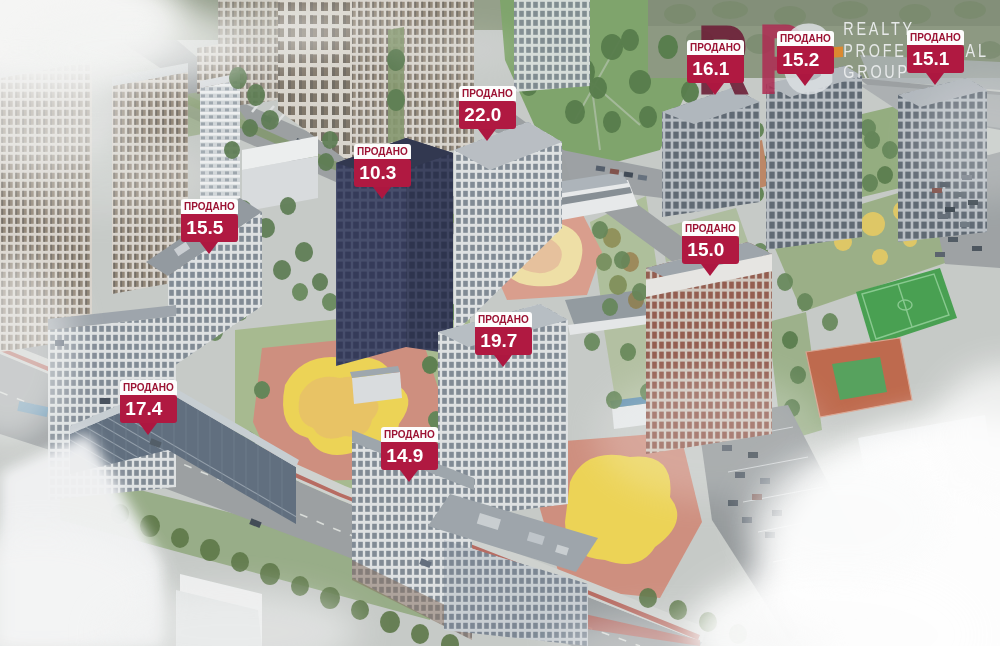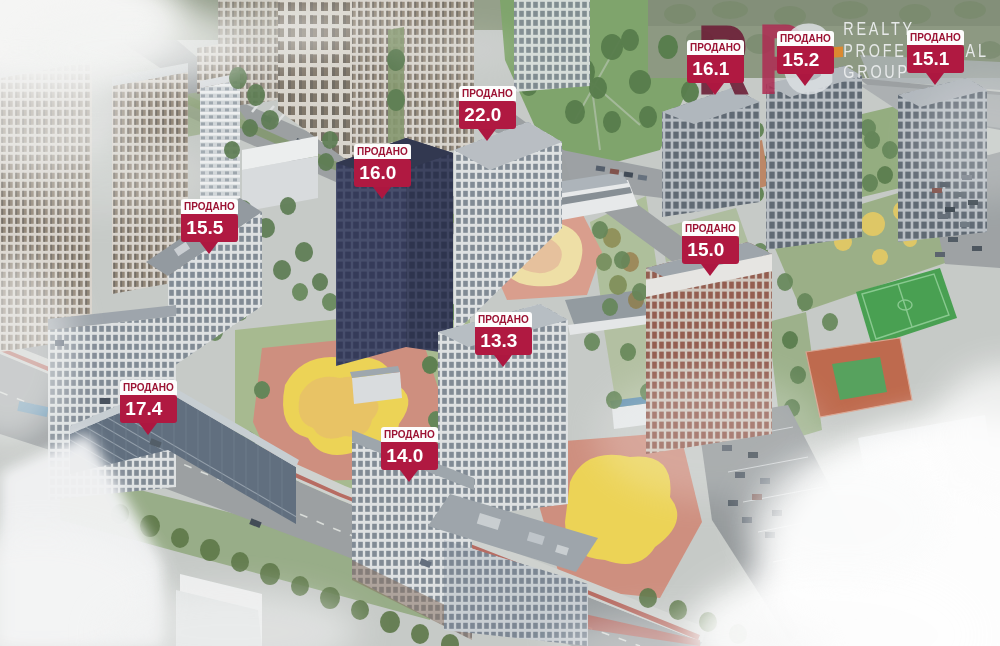--- a/index.html
+++ b/index.html
@@ -490,42 +490,42 @@
         <div class="num">15.1</div>
         <div class="tail"></div>
       </div>
       <div class="lbl" style="left:459px;top:86px">
         <div class="top">ПРОДАНО</div>
         <div class="num">22.0</div>
         <div class="tail"></div>
       </div>
       <div class="lbl" style="left:354px;top:144px">
         <div class="top">ПРОДАНО</div>
-        <div class="num">16.0</div>
+        <div class="num">10.3</div>
         <div class="tail"></div>
       </div>
       <div class="lbl" style="left:181px;top:199px">
         <div class="top">ПРОДАНО</div>
         <div class="num">15.5</div>
         <div class="tail"></div>
       </div>
       <div class="lbl" style="left:682px;top:221px">
         <div class="top">ПРОДАНО</div>
         <div class="num">15.0</div>
         <div class="tail"></div>
       </div>
       <div class="lbl" style="left:475px;top:312px">
         <div class="top">ПРОДАНО</div>
-        <div class="num">13.3</div>
+        <div class="num">19.7</div>
         <div class="tail"></div>
       </div>
       <div class="lbl" style="left:120px;top:380px">
         <div class="top">ПРОДАНО</div>
         <div class="num">17.4</div>
         <div class="tail"></div>
       </div>
       <div class="lbl" style="left:381px;top:427px">
         <div class="top">ПРОДАНО</div>
-        <div class="num">14.0</div>
+        <div class="num">14.9</div>
         <div class="tail"></div>
       </div>
     </div>
 </div>
 
 </body></html>

